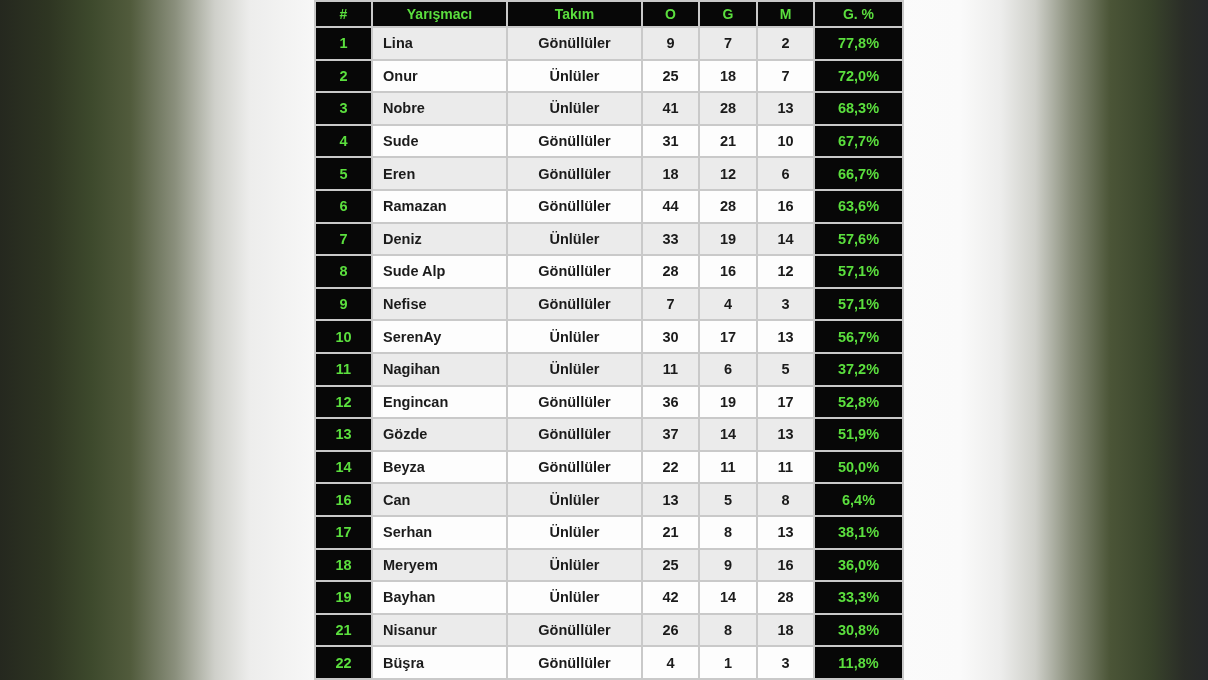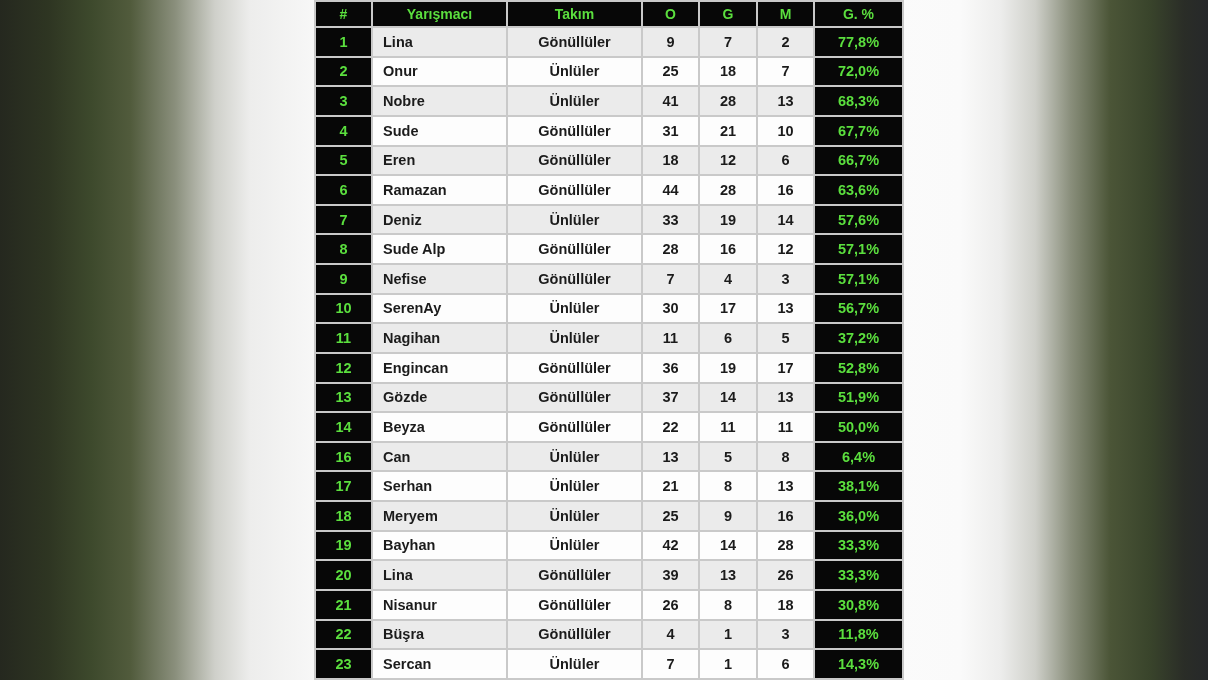--- a/index.html
+++ b/index.html
@@ -271,50 +271,32 @@
         <tr>
           <td class="col-rank">19</td>
           <td class="col-name mid">Bayhan</td>
           <td class="col-team mid">Ünlüler</td>
           <td class="col-o mid">42</td>
           <td class="col-g mid">14</td>
           <td class="col-m mid">28</td>
           <td class="col-pct">33,3%</td>
         </tr>
         <tr>
-          <td class="col-rank">20</td>
-          <td class="col-name mid">Lina</td>
-          <td class="col-team mid">Gönüllüler</td>
-          <td class="col-o mid">39</td>
-          <td class="col-g mid">13</td>
-          <td class="col-m mid">26</td>
-          <td class="col-pct">33,3%</td>
-        </tr>
-        <tr>
           <td class="col-rank">21</td>
           <td class="col-name mid">Nisanur</td>
           <td class="col-team mid">Gönüllüler</td>
           <td class="col-o mid">26</td>
           <td class="col-g mid">8</td>
           <td class="col-m mid">18</td>
           <td class="col-pct">30,8%</td>
         </tr>
         <tr>
           <td class="col-rank">22</td>
           <td class="col-name mid">Büşra</td>
           <td class="col-team mid">Gönüllüler</td>
           <td class="col-o mid">4</td>
           <td class="col-g mid">1</td>
           <td class="col-m mid">3</td>
           <td class="col-pct">11,8%</td>
-        </tr>
-        <tr>
-          <td class="col-rank">23</td>
-          <td class="col-name mid">Sercan</td>
-          <td class="col-team mid">Ünlüler</td>
-          <td class="col-o mid">7</td>
-          <td class="col-g mid">1</td>
-          <td class="col-m mid">6</td>
-          <td class="col-pct">14,3%</td>
         </tr>
       </tbody>
   </table>
 </div>
 
 </body></html>

